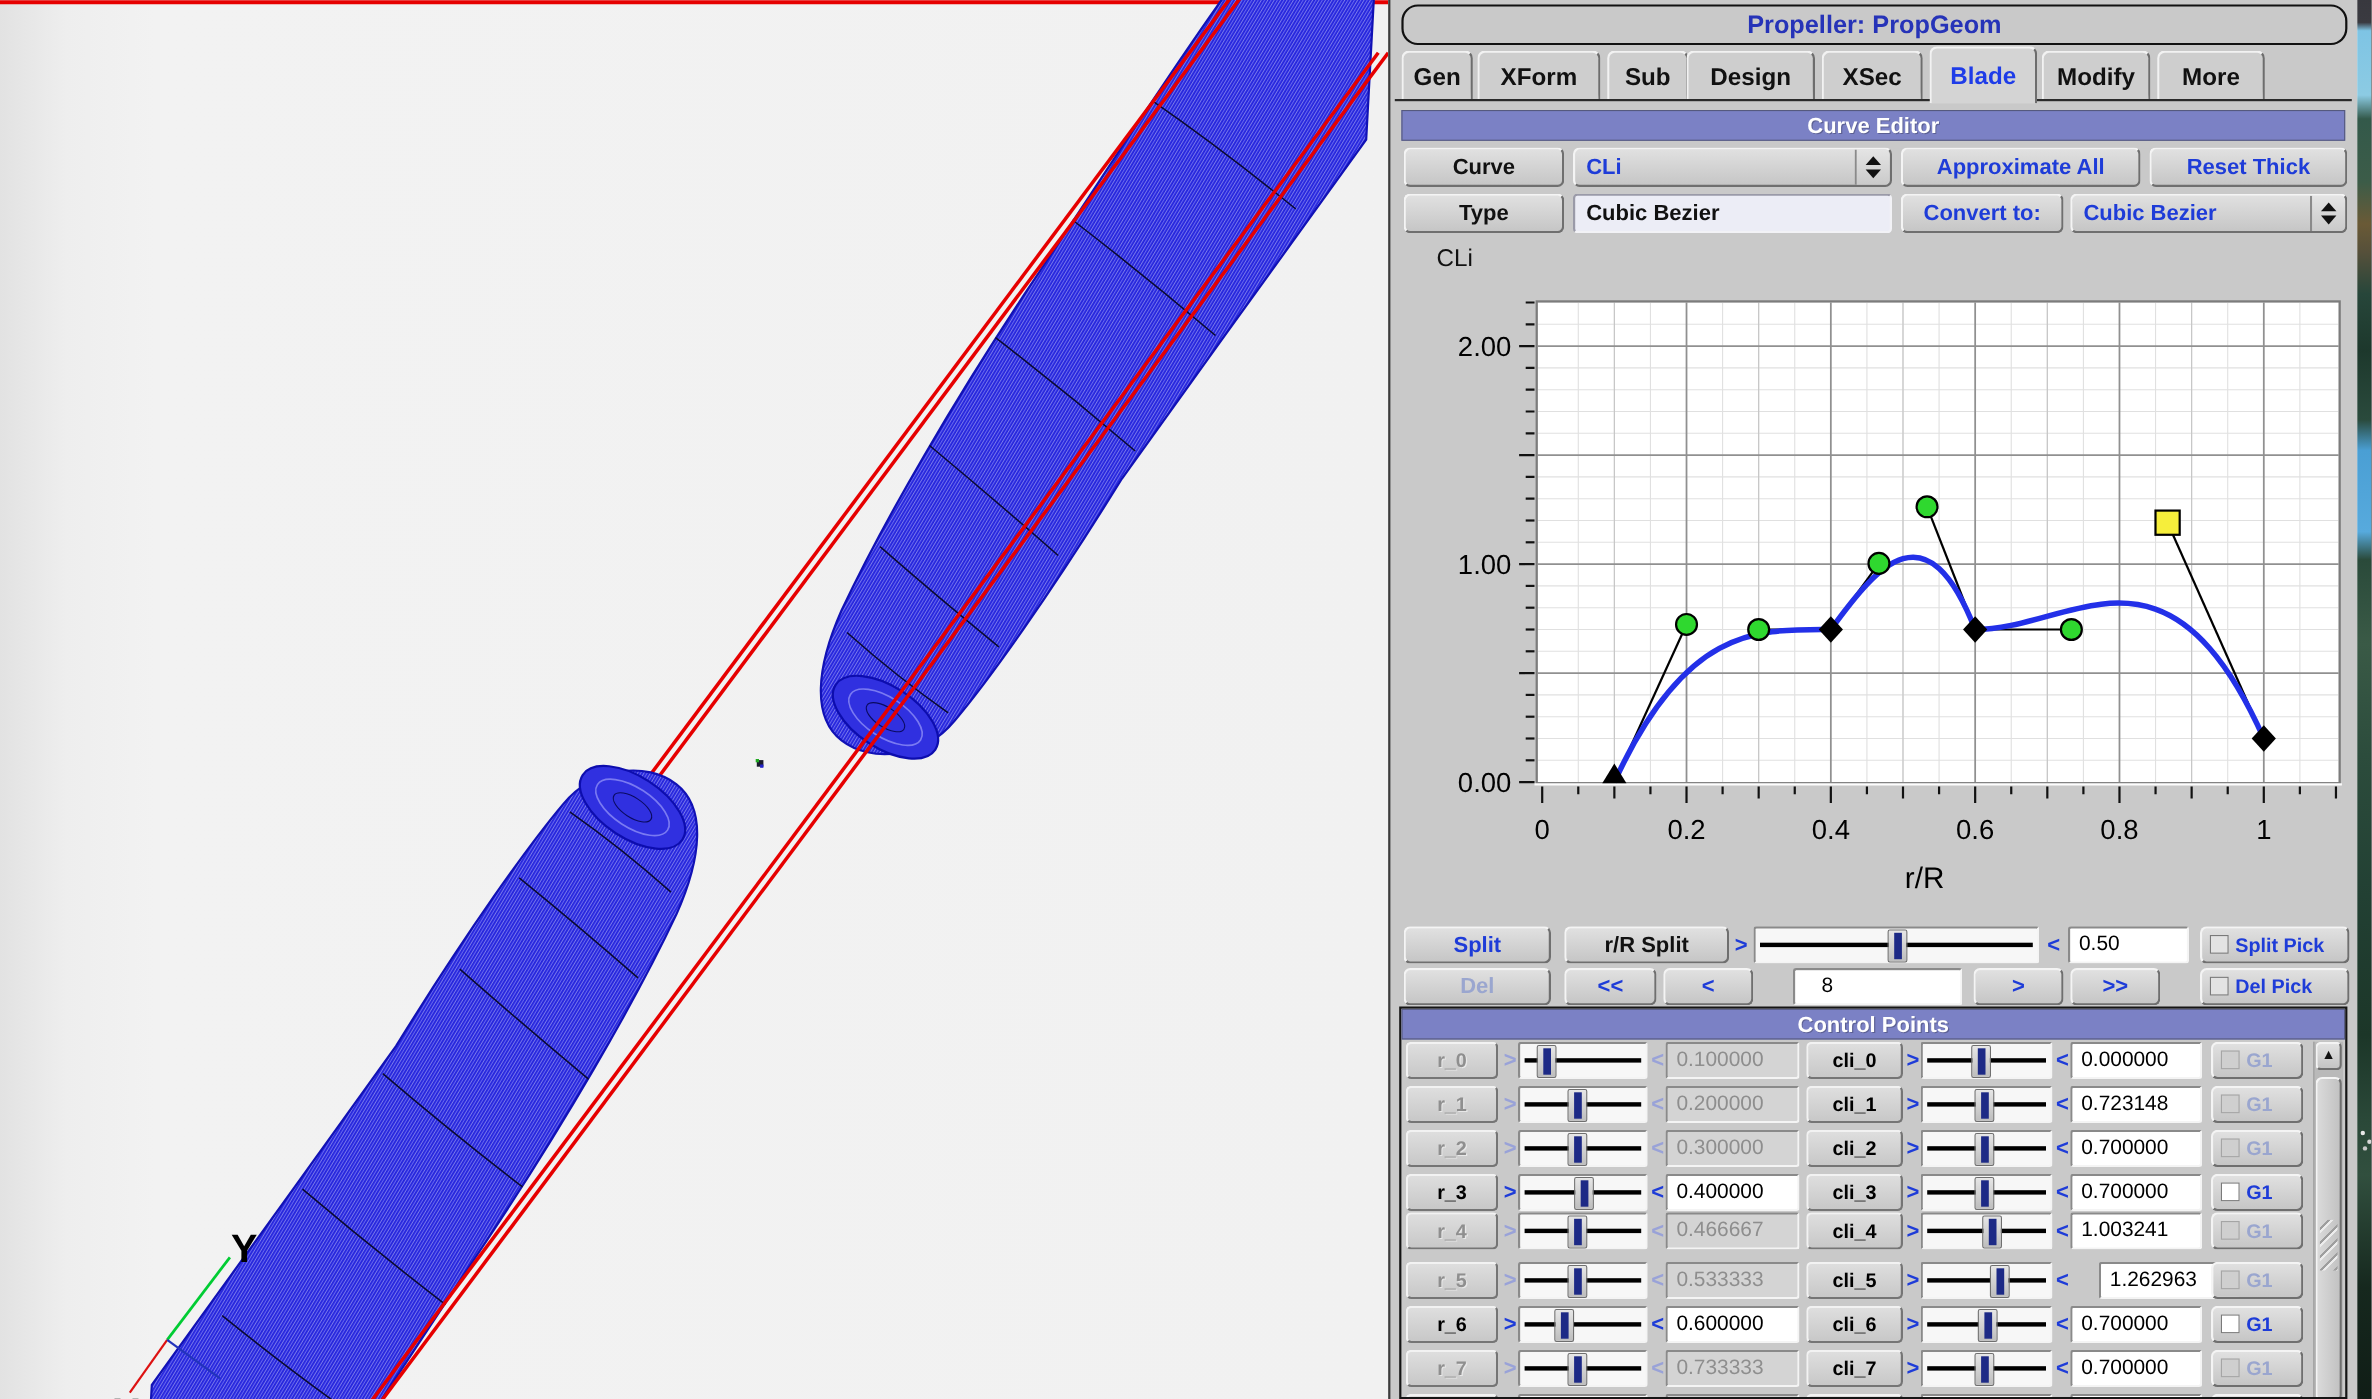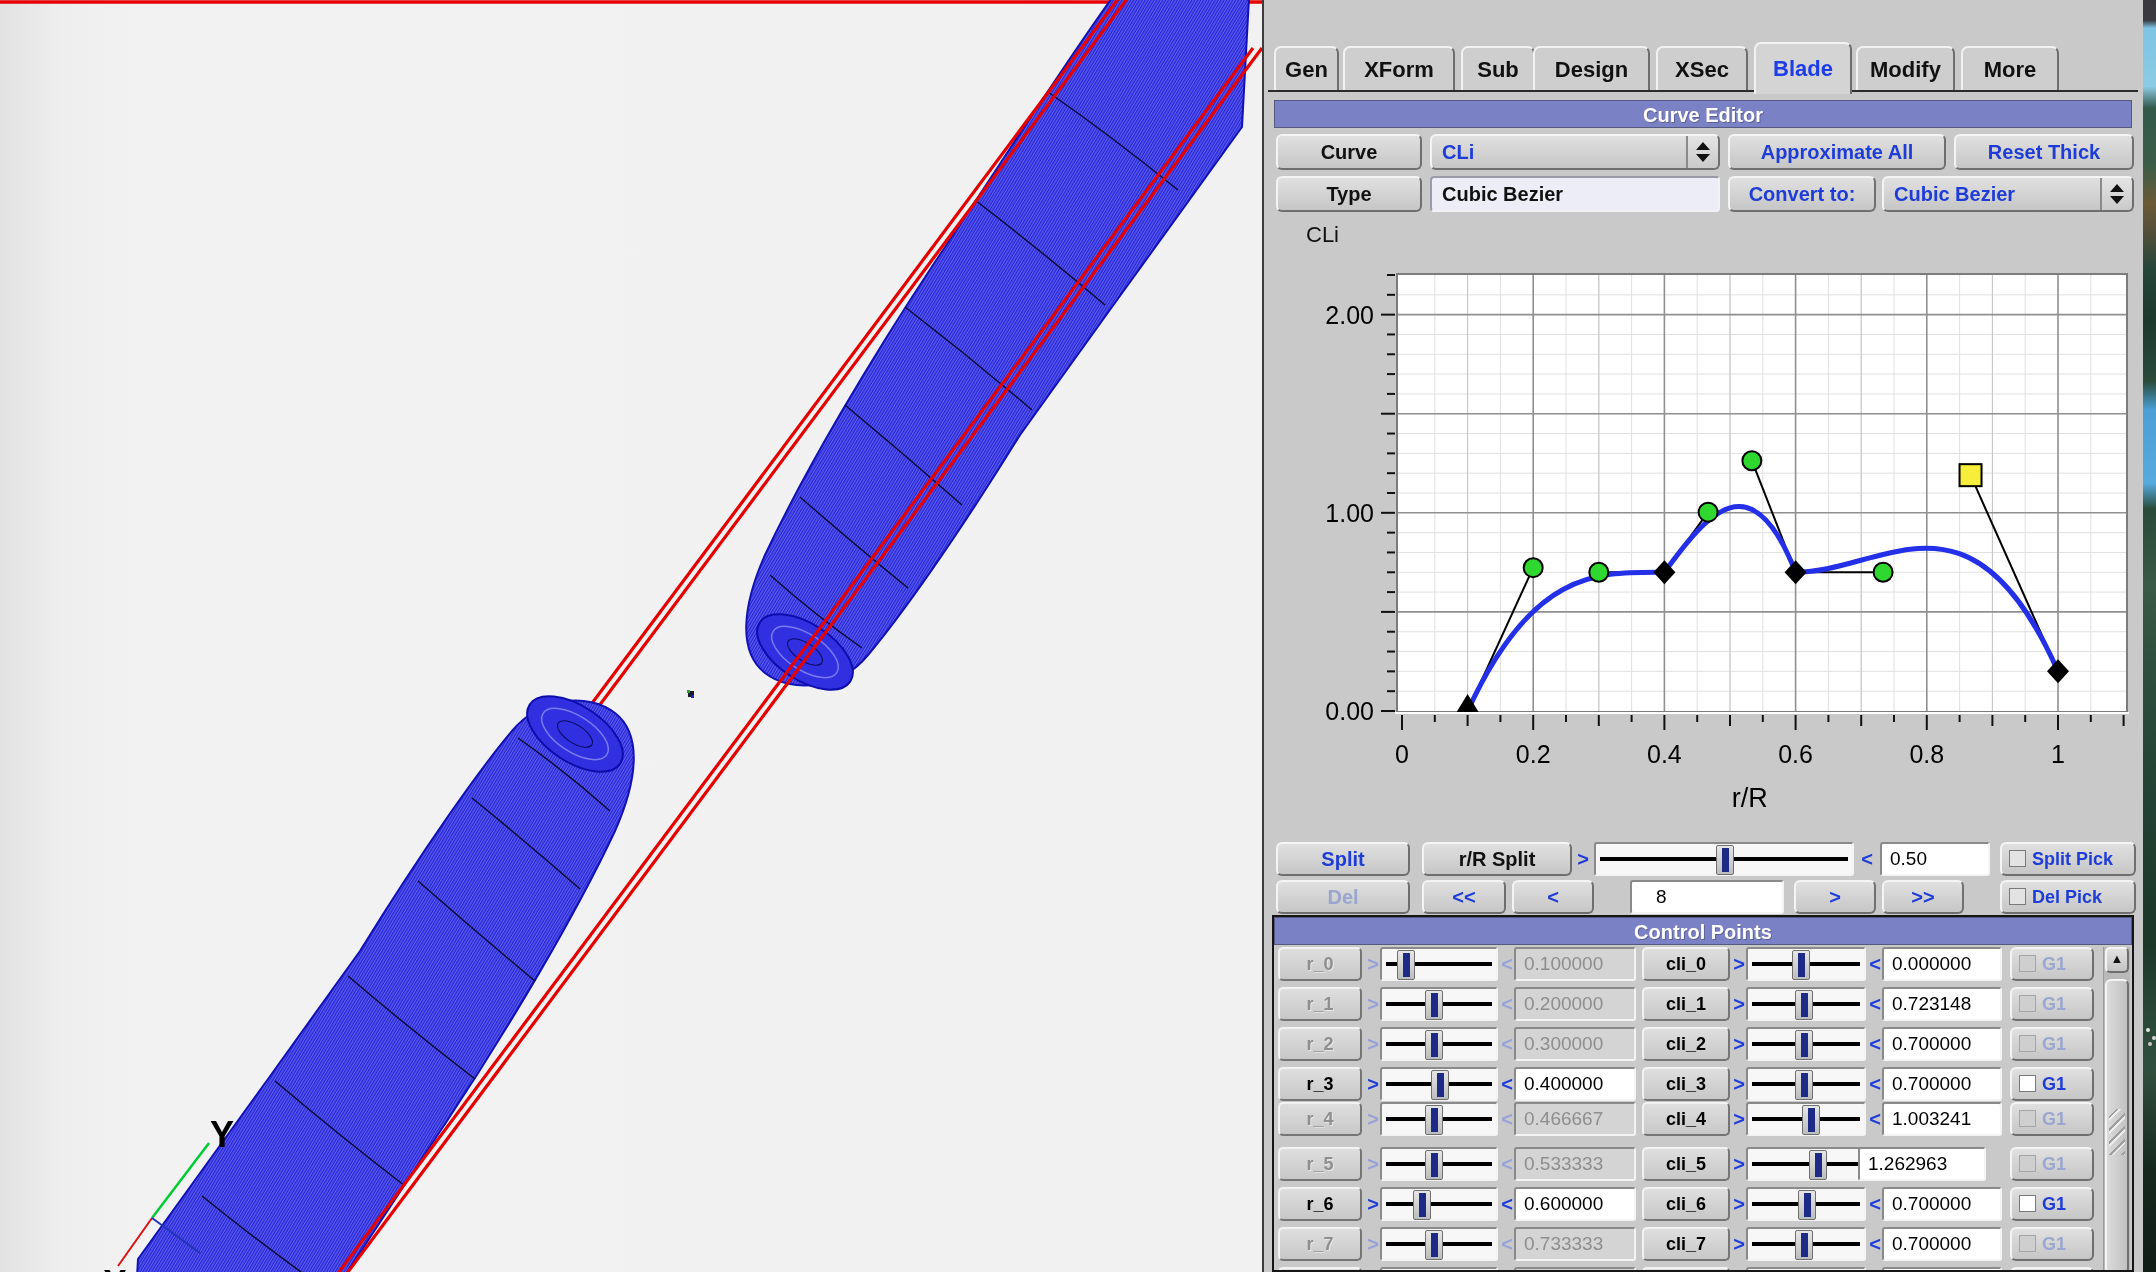--- a/index.html
+++ b/index.html
@@ -140,20 +140,21 @@
         <line x1="152" y1="1218" x2="209" y2="1143" stroke="#00cc33" stroke-width="2.5"></line>
         <line x1="152" y1="1218" x2="118" y2="1266" stroke="#dd1111" stroke-width="2"></line>
         <line x1="152" y1="1218" x2="200" y2="1253" stroke="#2233bb" stroke-width="2"></line>
         <text id="axisY" x="222" y="1147" font-size="36" font-weight="bold" fill="#000" text-anchor="middle">Y</text>
         <text id="axisX" x="115" y="1296" font-size="36" font-weight="bold" fill="#000" text-anchor="middle">X</text>
       </g>
     </svg>
   </div>
 
   <div id="panel">
+    <div class="titlebox">Propeller: PropGeom</div>
     <div id="tabs">
         <div class="tab" style="left: 10px; width: 65px;">Gen</div>
         <div class="tab" style="left: 79px; width: 112px;">XForm</div>
         <div class="tab" style="left: 197px; width: 74px;">Sub</div>
         <div class="tab" style="left: 269px; width: 117px;">Design</div>
         <div class="tab" style="left: 392px; width: 92px;">XSec</div>
         <div class="tab active" style="left: 490px; width: 98px;">Blade</div>
         <div class="tab" style="left: 592px; width: 99px;">Modify</div>
         <div class="tab" style="left: 697px; width: 98px;">More</div>
       </div>
@@ -438,21 +439,21 @@
             </div>
             <div class="arr dis" style="left: 226px; width: 14px;">&lt;</div>
             <div class="val dis" style="left: 240px; width: 122px;">0.533333</div>
             <div class="lblbtn" style="left: 368px; width: 88px;">cli_5</div>
             <div class="arr" style="left: 458px; width: 14px;">&gt;</div>
             <div class="slider" style="width: 120px; height: 34px; left: 472px; top: 0px;">
               <div class="strack"></div>
               <div class="shandle" style="left: 61px;"></div>
             </div>
             <div class="arr" style="left: 594px; width: 14px;">&lt;</div>
-            <div class="val" style="left: 584px; width: 128px;">1.262963</div>
+            <div class="val" style="left: 634px; width: 128px;">1.262963</div>
             <div class="ckbtn dis" style="left: 736px; width: 84px;"><span class="cb"></span><span>G1</span></div>
           </div>
           <div class="cprow" style="top: 242px;">
             <div class="lblbtn" style="left: 4px; width: 84px;">r_6</div>
             <div class="arr" style="left: 92px; width: 14px;">&gt;</div>
             <div class="slider" style="width: 118px; height: 34px; left: 106px; top: 0px;">
               <div class="strack"></div>
               <div class="shandle" style="left: 31px;"></div>
             </div>
             <div class="arr" style="left: 226px; width: 14px;">&lt;</div>

